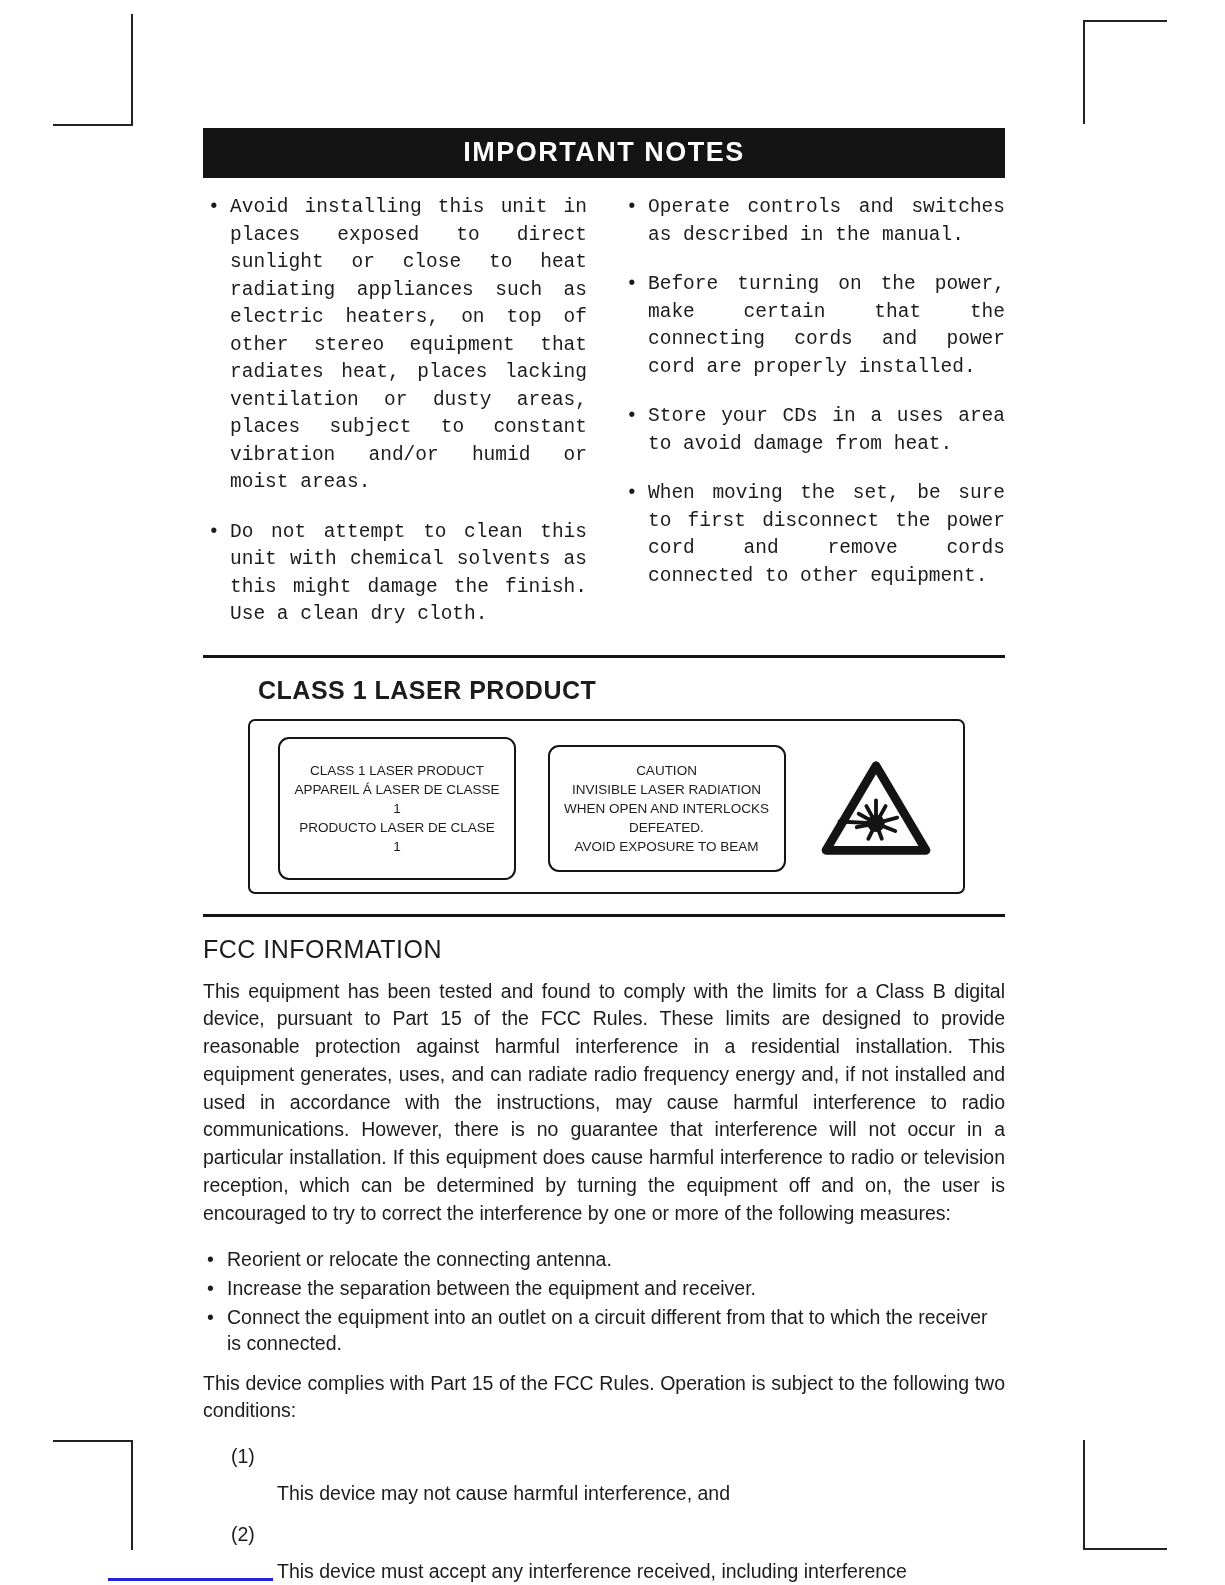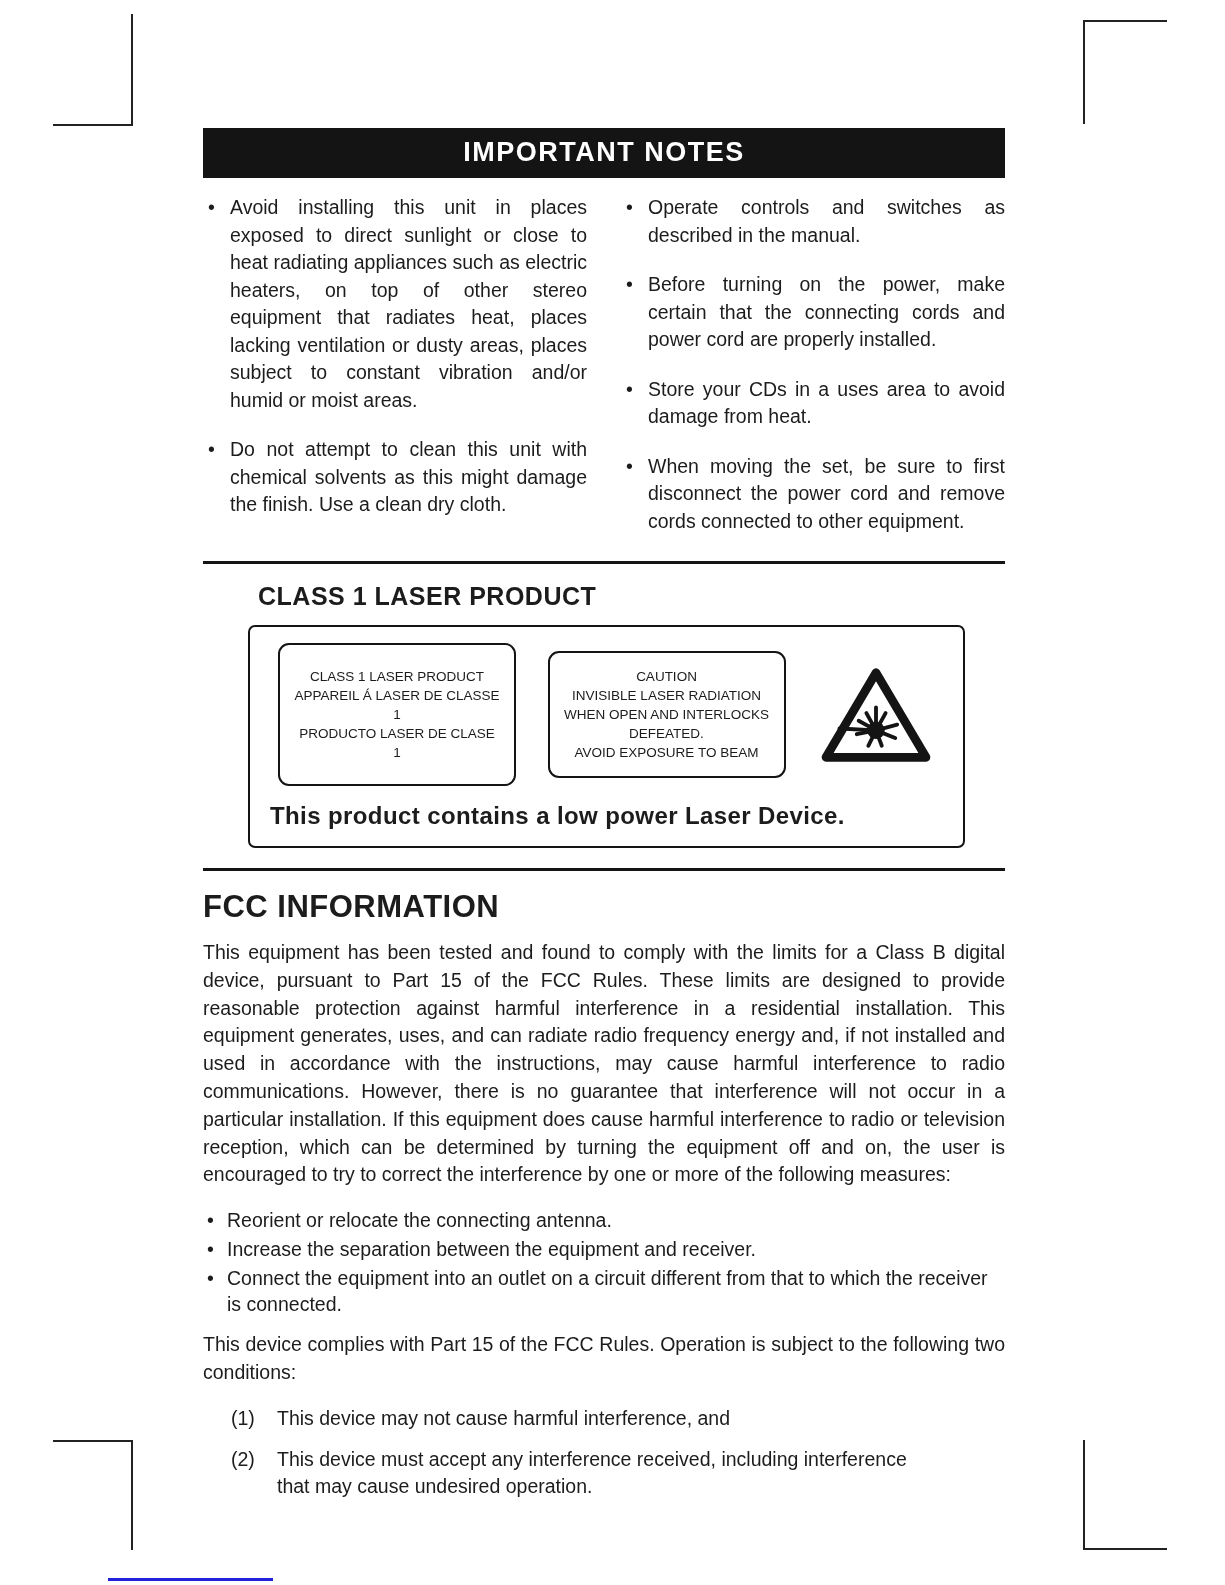--- a/index.html
+++ b/index.html
@@ -18,21 +18,21 @@
 
   .content{position:absolute;left:203px;top:128px;width:802px;}
 
   .header-bar{
     background:#141414;color:#ffffff;text-align:center;
     font-size:27px;font-weight:bold;letter-spacing:1.5px;
     padding:9px 0 10px 0;
   }
 
   .notes{display:flex;gap:34px;margin-top:16px;}
-  .notes-col{width:50%;}
+  .notes-col{width:50%;font-family:Liberation Mono, monospace;}
   .note{
     position:relative;padding-left:27px;margin-bottom:22px;
     font-size:19.5px;line-height:27.5px;text-align:justify;
   }
   .note::before{content:"\2022";position:absolute;left:5px;top:0;}
 
   .rule{border:none;border-top:3px solid #141414;margin:4px 0 0 0;}
 
   .laser-heading{font-size:25px;font-weight:bold;margin:18px 0 14px 55px;letter-spacing:0.5px;}
   .laser-box{
@@ -42,32 +42,32 @@
   .laser-row{display:flex;align-items:center;justify-content:space-between;padding:0 12px;}
   .laser-label{
     border:2px solid #141414;border-radius:11px;
     font-size:13.5px;line-height:19px;text-align:center;
     padding:14px 14px;
   }
   .laser-label.l1{width:206px;padding-top:22px;padding-bottom:22px;}
   .laser-label.l2{width:206px;}
   .laser-caption{font-size:24px;font-weight:bold;letter-spacing:0.4px;margin:16px 0 4px 4px;}
 
-  .fcc-heading{font-size:31px;font-weight:bold;margin:18px 0 14px 0;letter-spacing:0.5px;}
+  .fcc-heading{font-size:25px;font-weight:normal;margin:18px 0 14px 0;letter-spacing:0.5px;}
   .fcc-para{font-size:19.5px;line-height:27.8px;text-align:justify;margin:0 0 18px 0;}
   .fcc-bullets{margin:4px 0 14px 0;}
   .fcc-bullet{
     position:relative;padding-left:24px;margin-bottom:3px;
     font-size:19.5px;line-height:26px;
   }
   .fcc-bullet::before{content:"\2022";position:absolute;left:4px;top:0;}
   .fcc-conditions{margin:14px 0 0 28px;}
   .fcc-condition{display:flex;font-size:19.5px;line-height:27px;margin-bottom:14px;}
   .fcc-condition .num{width:46px;flex:0 0 46px;}
-  .fcc-condition .txt{width:640px;}
+  .fcc-condition .txt{width:640px;margin-top:37px;}
 
   .tri-wrap{width:118px;height:100px;flex:0 0 118px;}
 </style>
 </head>
 <body>
 
 <div class="crop crop-tl"></div>
 <div class="crop crop-tr"></div>
 <div class="crop crop-bl"></div>
 <div class="crop crop-br"></div>
@@ -120,21 +120,20 @@
             <line x1="60" y1="68" x2="70" y2="50"></line>
             <line x1="60" y1="68" x2="50" y2="50"></line>
             <line x1="60" y1="68" x2="66" y2="84"></line>
             <line x1="60" y1="68" x2="52" y2="84"></line>
             <line x1="60" y1="68" x2="22" y2="66"></line>
           </g>
           <circle cx="60" cy="68" r="9" fill="#141414"></circle>
         </svg>
       </div>
     </div>
-    <div class="laser-caption">This product contains a low power Laser Device.</div>
   </div>
 
   <hr class="rule">
 
   <div class="fcc-heading">FCC INFORMATION</div>
 
   <p class="fcc-para">This equipment has been tested and found to comply with the limits for a Class B digital device, pursuant to Part 15 of the FCC Rules. These limits are designed to provide reasonable protection against harmful interference in a residential installation. This equipment generates, uses, and can radiate radio frequency energy and, if not installed and used in accordance with the instructions, may cause harmful interference to radio communications. However, there is no guarantee that interference will not occur in a particular installation. If this equipment does cause harmful interference to radio or television reception, which can be determined by turning the equipment off and on, the user is encouraged to try to correct the interference by one or more of the following measures:</p>
 
   <div class="fcc-bullets">
     <div class="fcc-bullet">Reorient or relocate the connecting antenna.</div>

